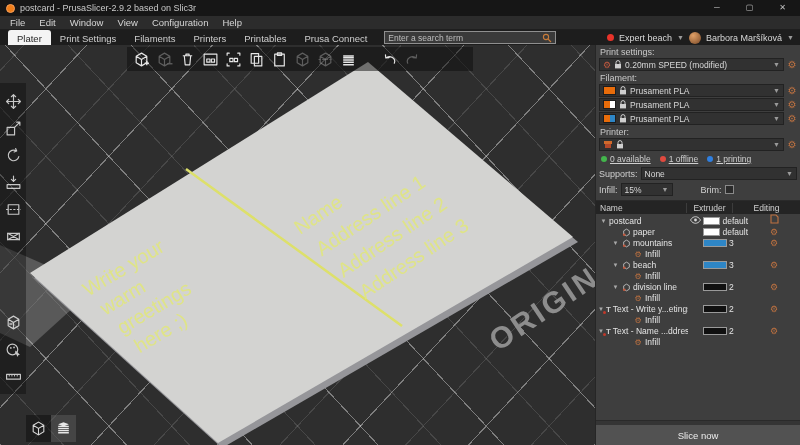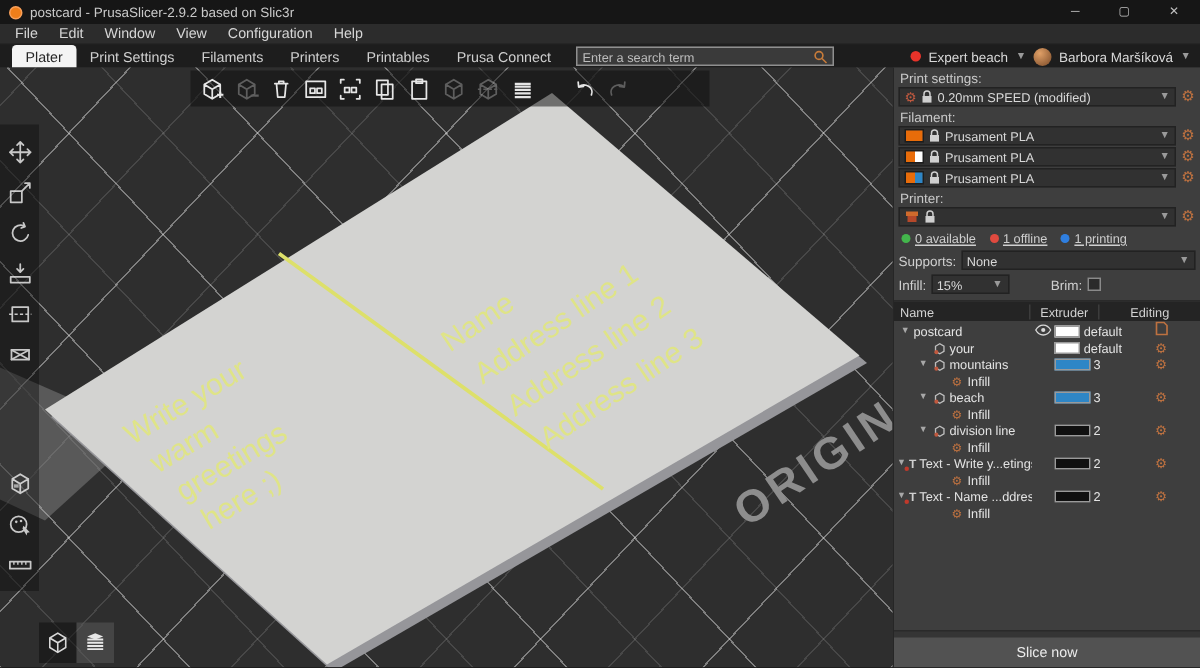--- a/index.html
+++ b/index.html
@@ -457,21 +457,21 @@
             <div class="trow">
               <span class="t-name">
                 <span style="width:14px"></span>
                 <span class="t-caret"></span>
                 <span class="ticon">
                   <svg width="9" height="9" viewBox="0 0 16 16">
                     <path d="M3 5 L8 2 L13 5 L13 11 L8 14 L3 11 Z" fill="none" stroke="#bdbdbd" stroke-width="1.6"></path>
                     <circle cx="4" cy="12" r="2.4" fill="#c0593f"></circle>
                   </svg>
                 </span>
-                <span>your</span>
+                <span>paper</span>
               </span>
               <span class="t-eye"></span>
               <span class="t-ext">
                 <span class="t-swatch" style="background:#ffffff"></span>
                 <span>default</span>
               </span>
               <span class="t-edit"><span style="color:#bd7140;font-size:9px;">⚙</span></span>
             </div>
             <div class="trow">
               <span class="t-name">

